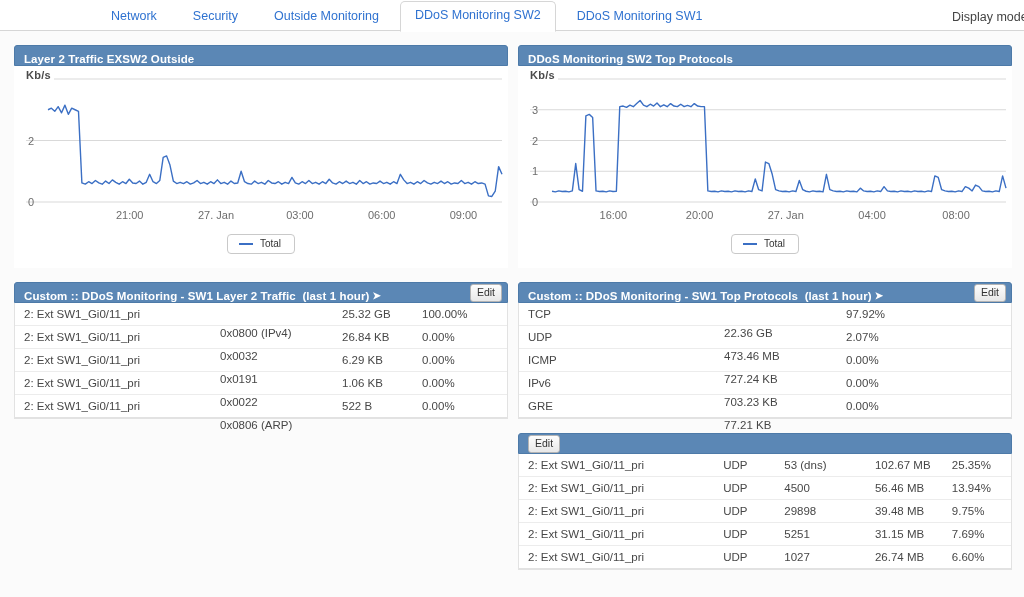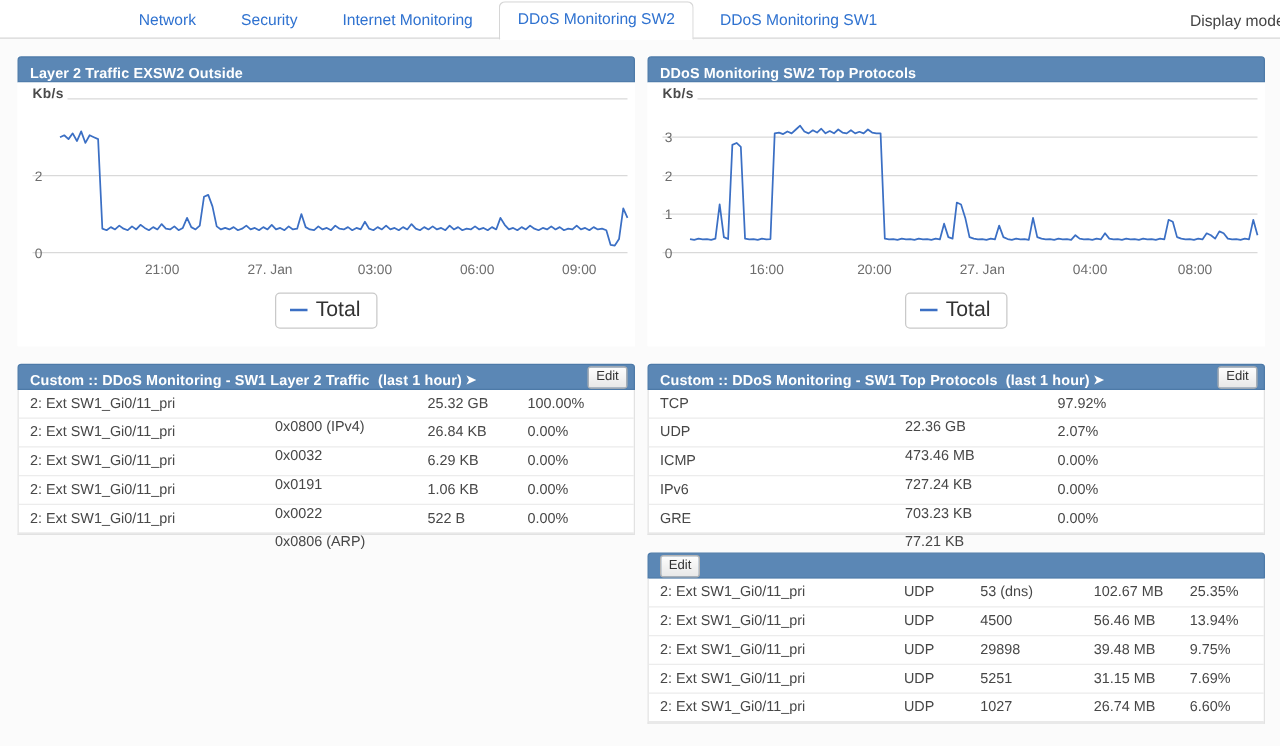--- a/index.html
+++ b/index.html
@@ -125,21 +125,21 @@
     border: 1px solid #c9c9c9;
     border-radius: 4px;
     background: #fff;
     padding: 3px 13px 4px 11px;
     display: flex;
     align-items: center;
     gap: 7px;
     cursor: pointer;
   }
   .legend-dash { width: 14px; height: 2px; background: #3b6fc4; display: block; }
-  .legend-label { font-size: 17px; color: #333; }
+  .legend-label { font-size: 10px; color: #333; }
 
   
   .tbl { width: 494px; border: 1px solid #e2e2e2; border-top: none; background: #fff; }
   .row {
     display: flex;
     align-items: center;
     height: 23px;
     border-bottom: 1px solid #ececec;
     font-size: 11.5px;
     color: #474747;
@@ -156,21 +156,21 @@
   .d-port  { width: 92px; }
   .d-size  { width: 78px; }
   .d-pct   { width: 60px; }
 </style>
 </head>
 <body>
 
 <div class="tabbar">
   <div class="tab">Network</div>
   <div class="tab">Security</div>
-  <div class="tab">Internet Monitoring</div>
+  <div class="tab">Outside Monitoring</div>
   <div class="tab active">DDoS Monitoring SW2</div>
   <div class="tab">DDoS Monitoring SW1</div>
   <div class="display-mode">Display mode:N</div>
 </div>
 
 <div class="page">
   <div class="grid">
 
     <div class="col">
 

